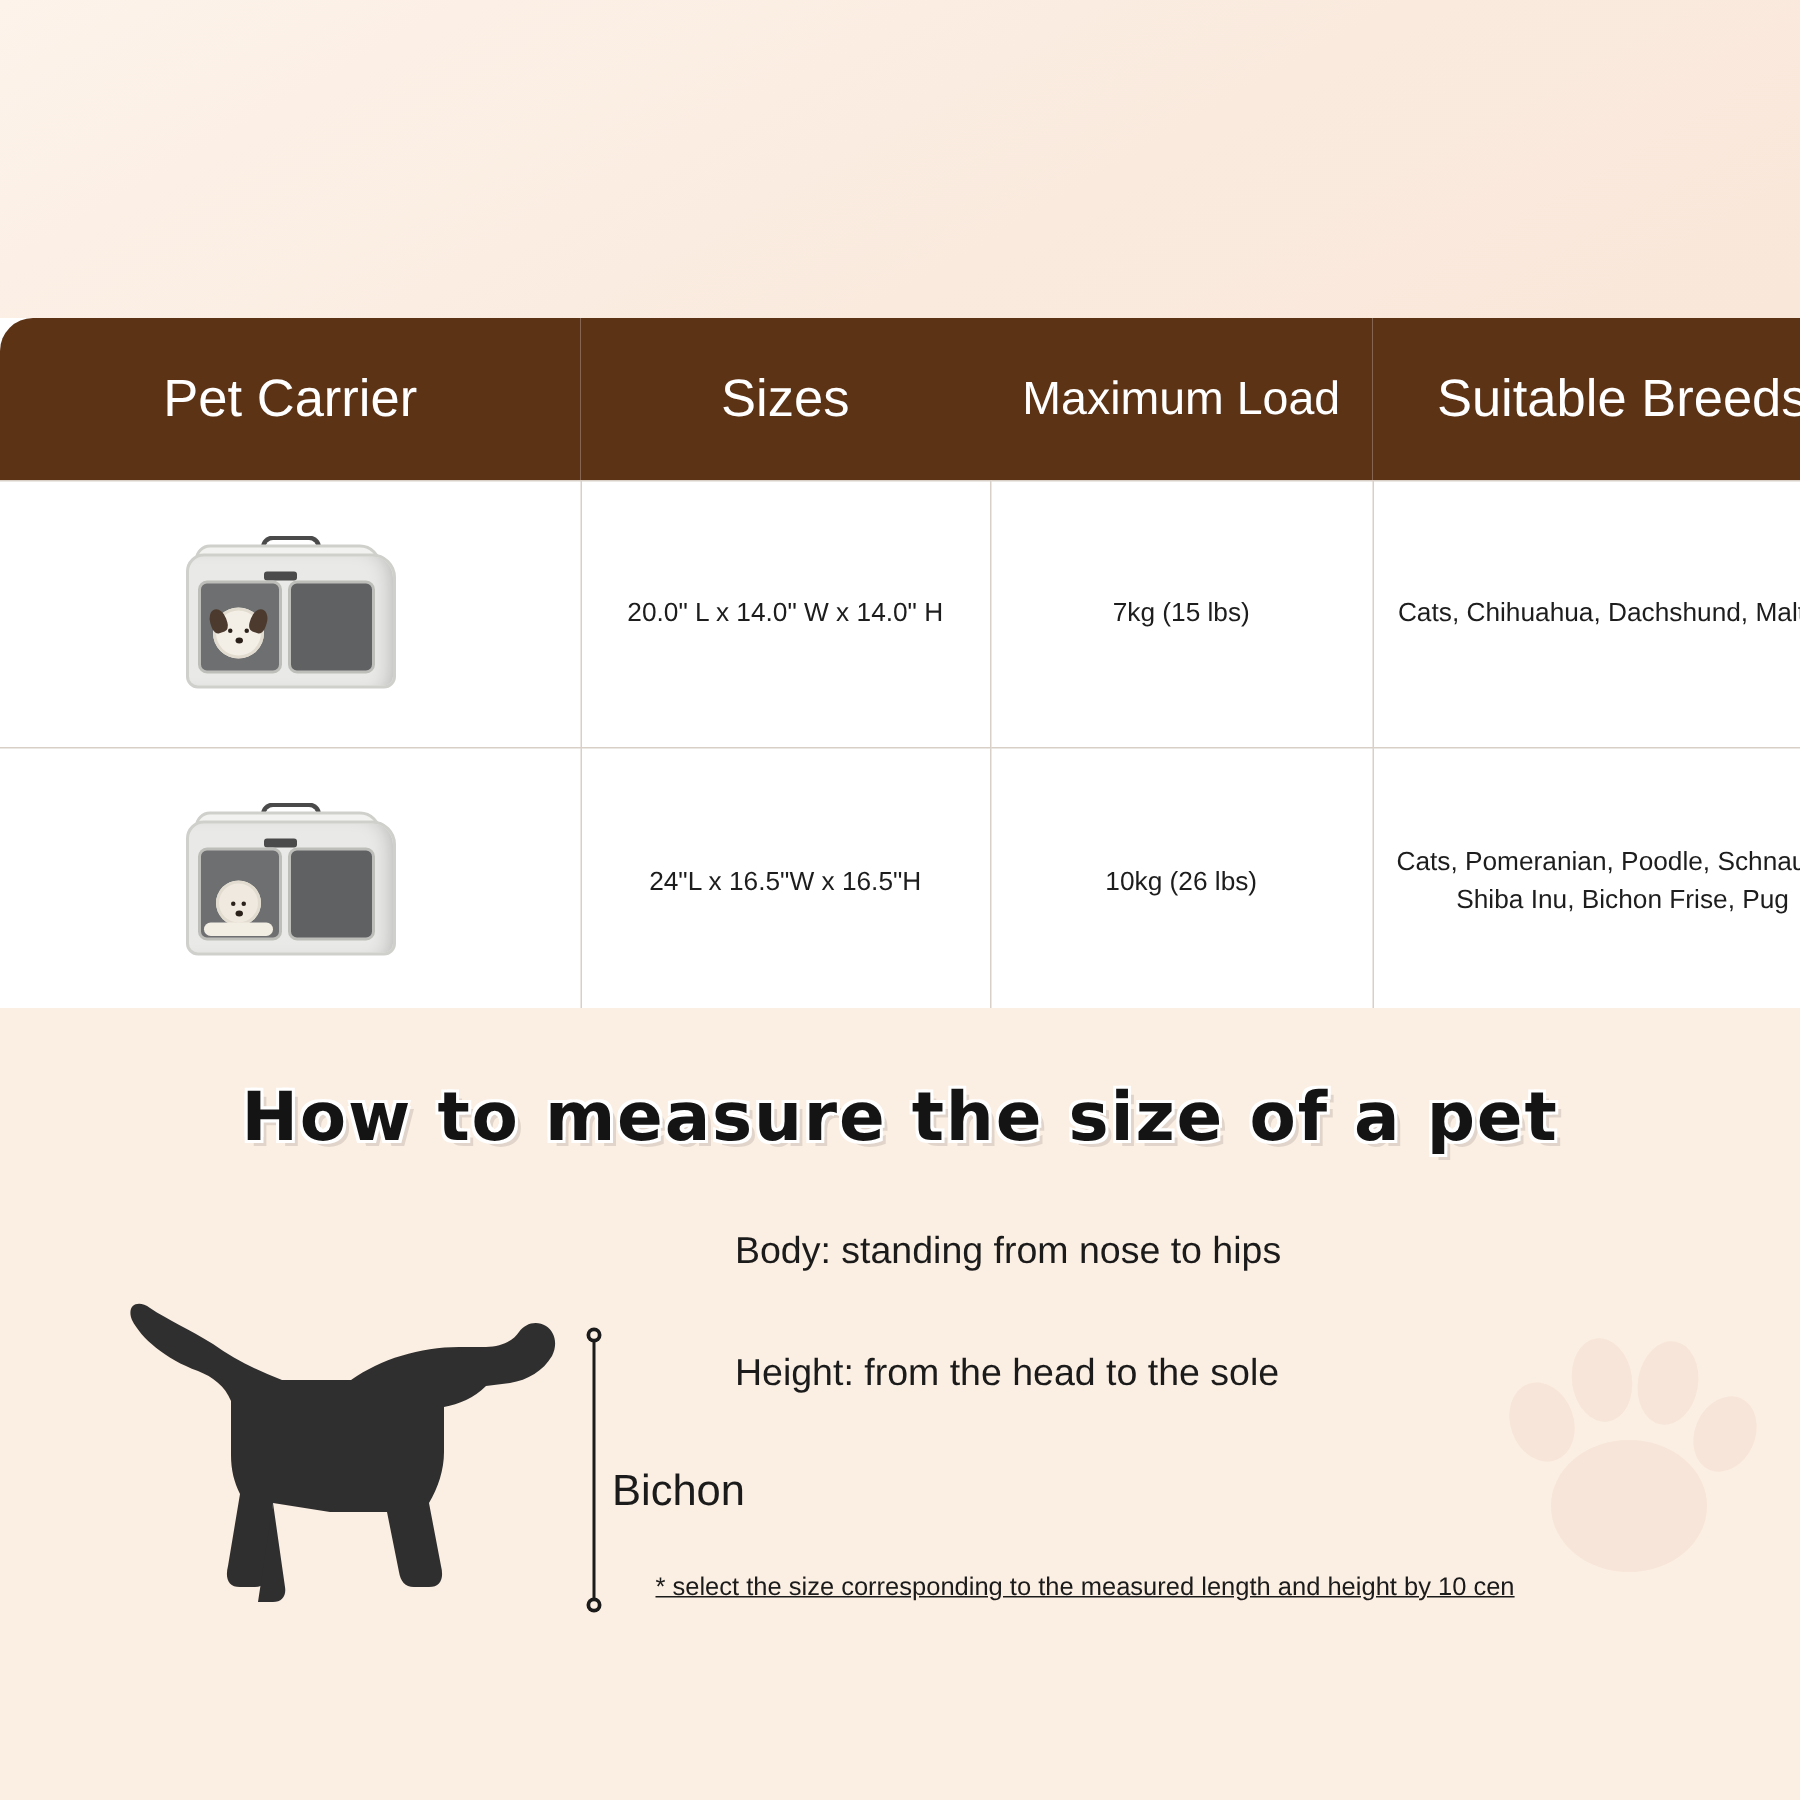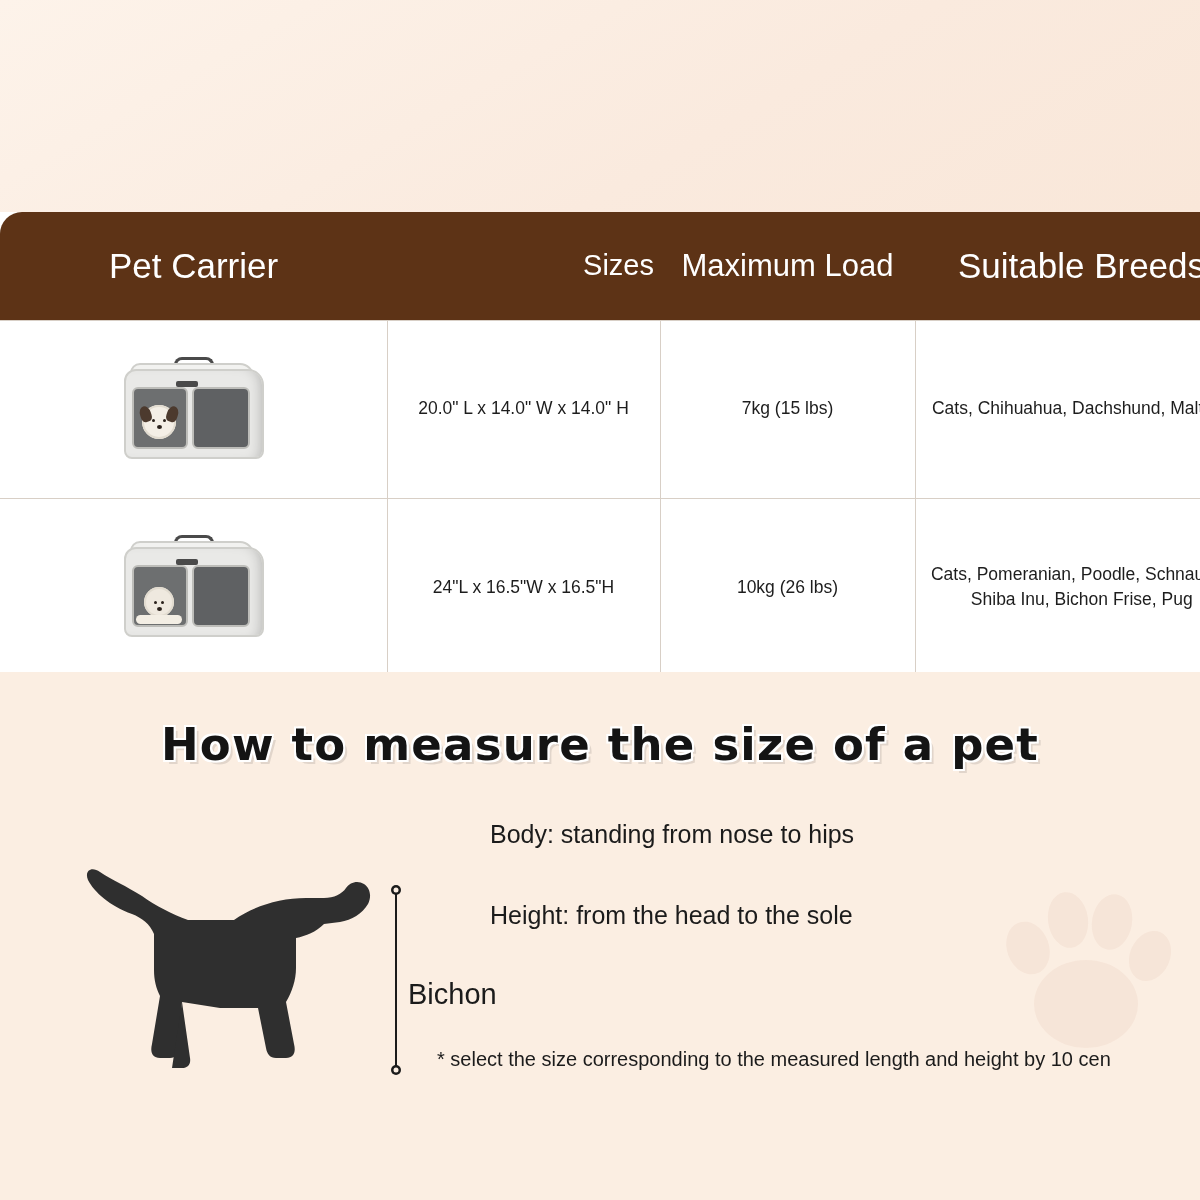--- a/index.html
+++ b/index.html
@@ -41,21 +41,21 @@
     background: #5d3316;
     color: #ffffff;
     font-weight: 400;
     padding: 8px 6px;
     vertical-align: middle;
     line-height: 1.15;
   }
   thead th.c0 { border-top-left-radius: 22px; }
   thead th.c3 { border-top-right-radius: 22px; }
   th.c0 { font-size: 35px; width: 375px; }
-  th.c1 { font-size: 29px; width: 261px; text-align: right; }
+  th.c1 { font-size: 35px; width: 261px; }
   th.c2 { font-size: 31px; width: 243px; }
   th.c3 { font-size: 35px; width: 321px; }
   thead tr { height: 108px; }
 
   table.spec td {
     border: 1px solid #d8cfc6;
     vertical-align: middle;
     text-align: center;
     color: #1d1d1d;
     font-size: 17.5px;
@@ -204,22 +204,23 @@
     font-size: 25px;
     color: #1b1b1b;
   }
   .measure-line1 { top: 148px; }
   .measure-line2 { top: 198px; margin-top: 31px; }
 
   .note {
     position: absolute;
     left: 437px;
     top: 376px;
-    font-size: 20px;
+    font-size: 17px;
     color: #1b1b1b;
+    text-decoration: underline;
   }
 
   .height-label {
     position: absolute;
     left: 408px;
     top: 306px;
     font-size: 29px;
     color: #1b1b1b;
   }
   .body-label {

